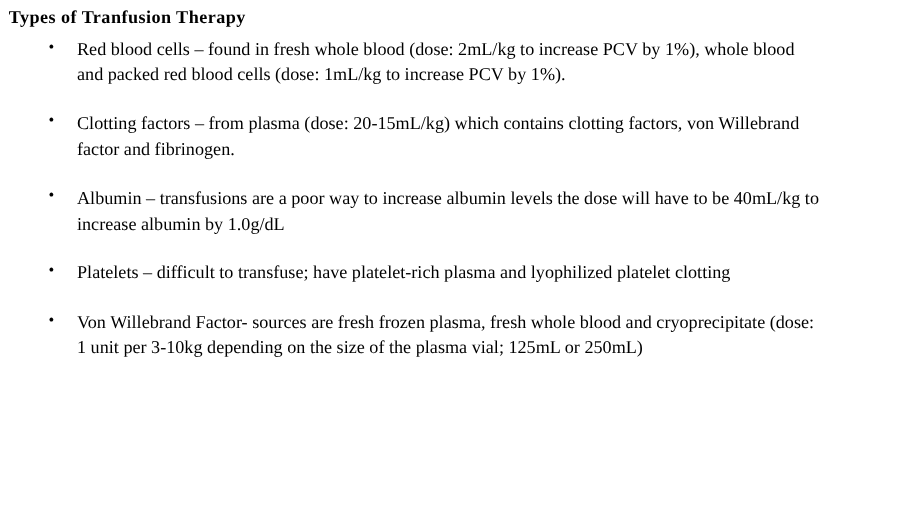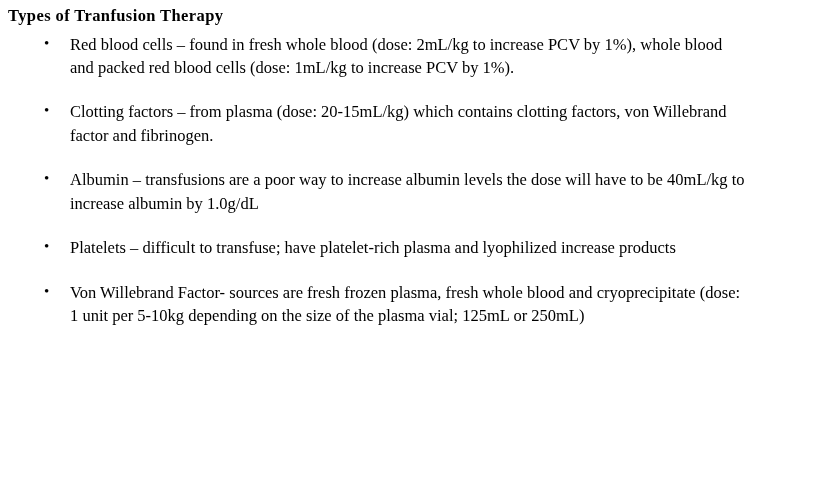--- a/index.html
+++ b/index.html
@@ -75,22 +75,22 @@
       <span class="item-text">Clotting factors – from plasma (dose: 20-15mL/kg) which contains clotting factors, von Willebrand factor and fibrinogen.</span>
     </li>
 
     <li>
       <span class="bullet-mark">•</span>
       <span class="item-text">Albumin – transfusions are a poor way to increase albumin levels the dose will have to be 40mL/kg to increase albumin by 1.0g/dL</span>
     </li>
 
     <li>
       <span class="bullet-mark">•</span>
-      <span class="item-text">Platelets – difficult to transfuse; have platelet-rich plasma and lyophilized increase products</span>
+      <span class="item-text">Platelets – difficult to transfuse; have platelet-rich plasma and lyophilized platelet clotting</span>
     </li>
 
     <li>
       <span class="bullet-mark">•</span>
-      <span class="item-text">Von Willebrand Factor- sources are fresh frozen plasma, fresh whole blood and cryoprecipitate (dose: 1 unit per 5-10kg depending on the size of the plasma vial; 125mL or 250mL)</span>
+      <span class="item-text">Von Willebrand Factor- sources are fresh frozen plasma, fresh whole blood and cryoprecipitate (dose: 1 unit per 3-10kg depending on the size of the plasma vial; 125mL or 250mL)</span>
     </li>
 
   </ul>
 </div>
 
 </body></html>

